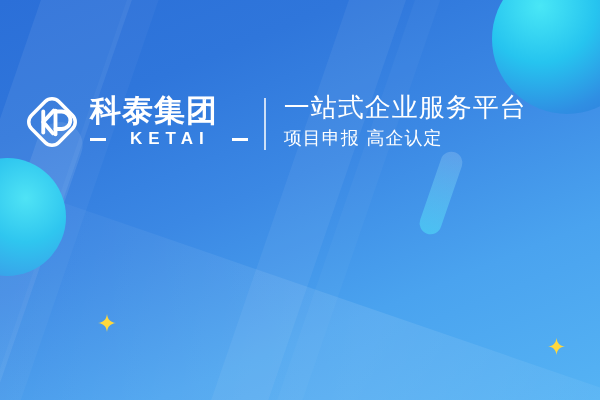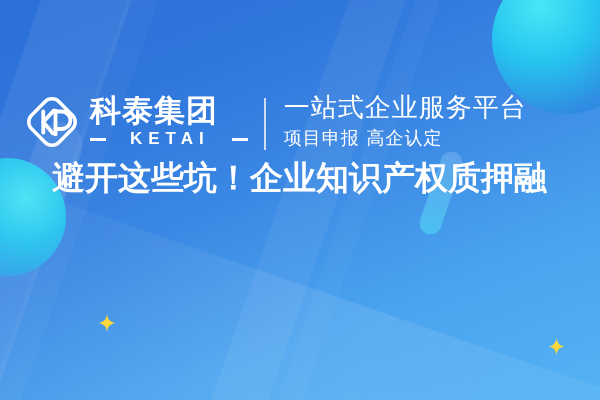--- a/index.html
+++ b/index.html
@@ -239,16 +239,15 @@
 
     <div class="divider"></div>
 
     <div class="tagline">
       <div class="tagline-main">一站式企业服务平台</div>
       <div class="tagline-sub">项目申报 高企认定</div>
     </div>
   </div>
 
   <div id="title-block">
-    <div class="title-line">避开这些坑！企业知识产权质押融</div>
   </div>
 
 </div>
 
 </body></html>

